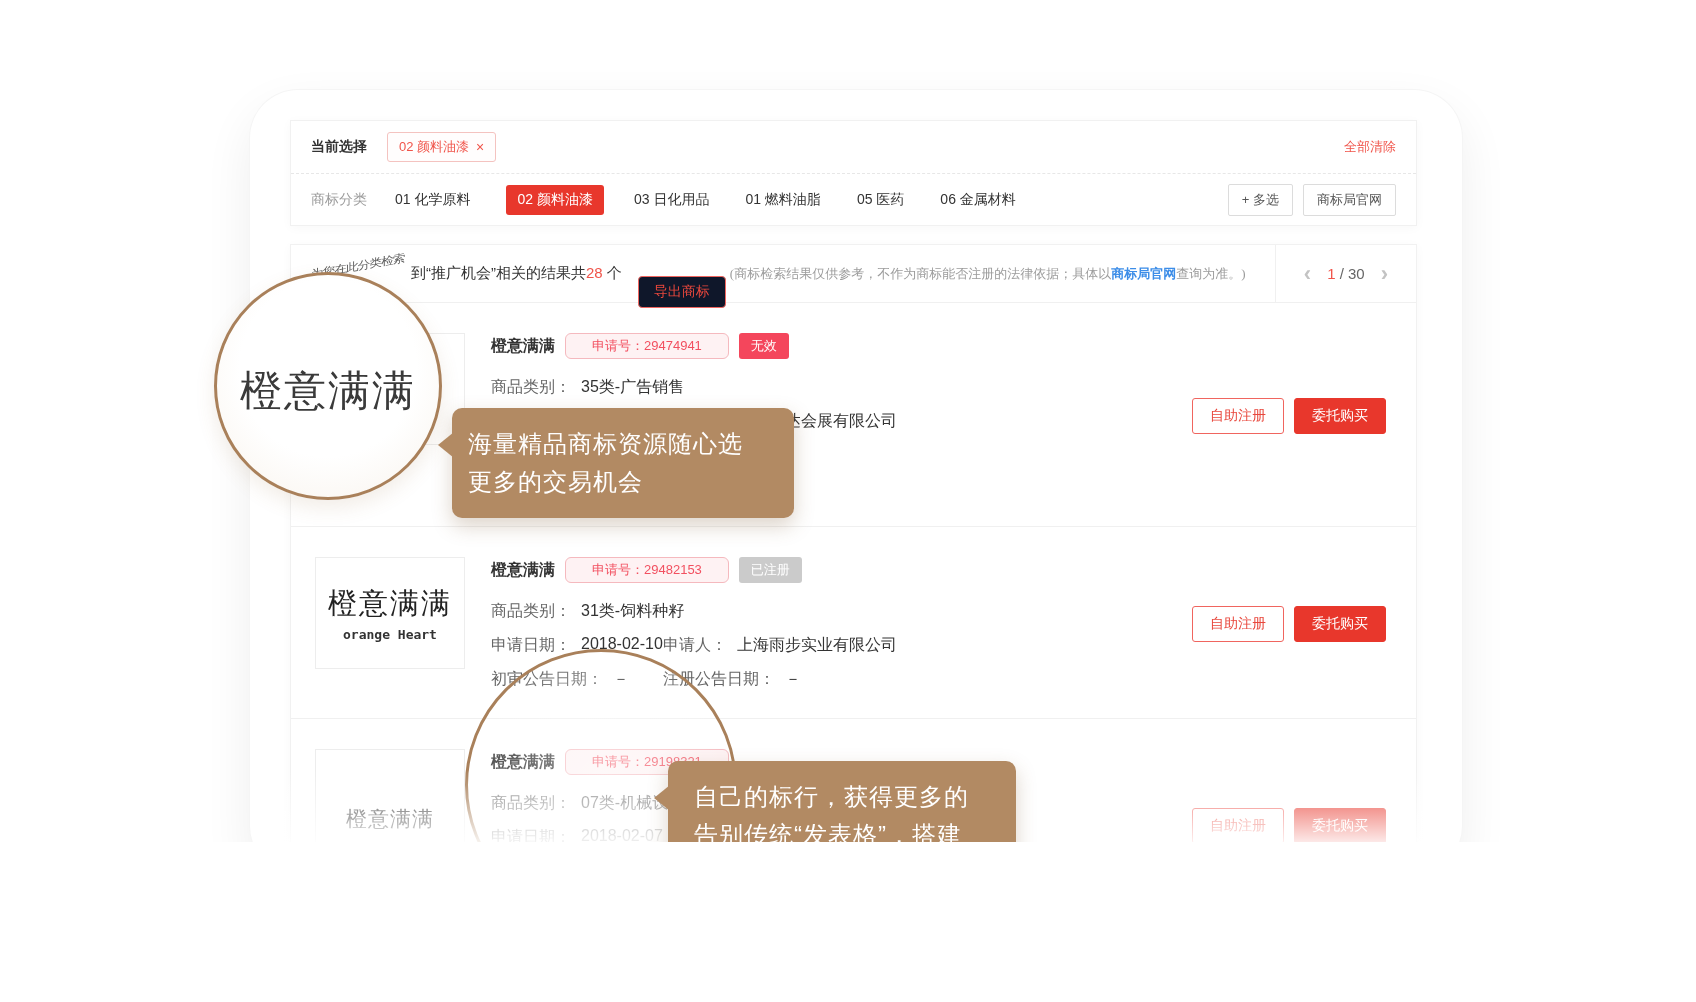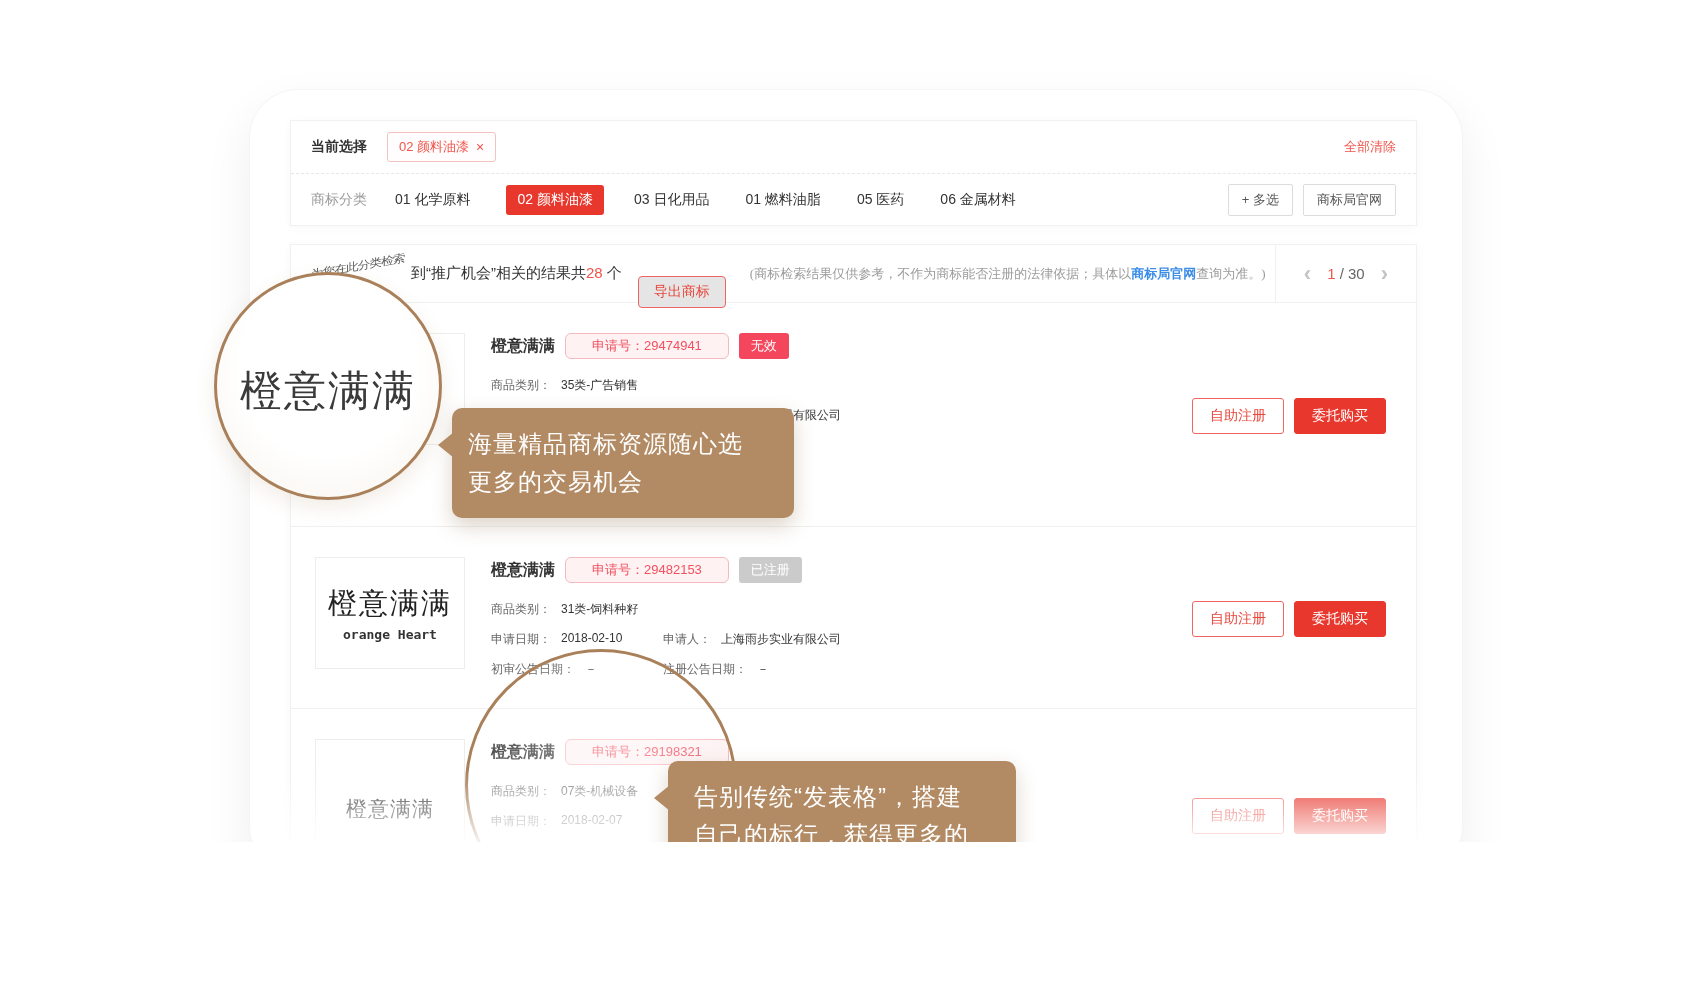--- a/index.html
+++ b/index.html
@@ -32,22 +32,22 @@
   .ghost-btn { border:1px solid #dcdcdc; color:#555; font-size:13px; padding:6px 13px; border-radius:2px; background:#fff; cursor:pointer; white-space:nowrap; }
 
   
   .results-card { margin-top:18px; }
   .results-header { display:flex; align-items:center; height:58px; padding-left:20px; border-bottom:1px solid #f0f0f0; }
   .summary { font-size:15px; color:#333; white-space:nowrap; }
   .warped { display:inline-block; transform:rotate(-10deg) skewX(-10deg) scale(0.95,0.8); transform-origin:left 70%;
             color:#4a4a4a; letter-spacing:-1px; font-size:13.5px; opacity:0.9; }
   .summary .count { color:#f0544a; }
   .export-btn { margin-left:16px; border:1px solid #f0655f; color:#e8473c; font-size:14px; padding:6px 15px;
-                border-radius:4px; background:#e5e5e5; cursor:pointer; white-space:nowrap;margin-top:36px; }
-  .disclaimer { margin-left:24px; font-size:13px; color:#9c9c9c; white-space:nowrap;font-family:Liberation Serif, serif; }
+                border-radius:4px; background:#0f172a; cursor:pointer; white-space:nowrap;margin-top:36px; }
+  .disclaimer { margin-left:4px; font-size:13px; color:#9c9c9c; white-space:nowrap;font-family:Liberation Serif, serif; }
   .disclaimer .lnk { color:#3c8de8; font-weight:bold; cursor:pointer; }
   .pager { margin-left:auto; border-left:1px solid #f0f0f0; height:100%; display:flex; align-items:center;
            padding:0 28px; gap:16px; font-size:15px; color:#666; }
   .pager .arrow { color:#c3c3c3; font-size:22px; line-height:1; cursor:pointer; font-weight:bold; }
   .pager .cur { color:#f0544a; }
 
   .result-row { display:flex; align-items:flex-start; padding:30px 30px 28px 24px; border-bottom:1px solid #f0f0f0; }
   .result-row.r1 { min-height:224px; }
   .result-row.r2 { min-height:182px; }
   .result-row.r3 { min-height:212px; border-bottom:none; }
@@ -57,21 +57,21 @@
   .tm-plain { font-size:21px; color:#333; letter-spacing:1px; }
   .tm-serif { font-family:"DejaVu Serif","Liberation Serif",serif; font-size:29px; color:#222; letter-spacing:2px; }
   .tm-sub { font-family:"DejaVu Sans Mono","Liberation Mono",monospace; font-weight:bold; font-size:13px; color:#333; margin-top:3px; }
   .tm-info { margin-left:26px; flex:1; min-width:0; }
   .name-row { display:flex; align-items:center; gap:10px; }
   .tm-name { font-size:16px; font-weight:bold; color:#333; }
   .appno-tag { color:#f25060; background:#fef2f3; border:1px solid #f5b9be; font-size:13px; padding:3px 26px; border-radius:6px; white-space:nowrap; }
   .status-tag { color:#fff; font-size:13px; padding:4px 12px; border-radius:3px; white-space:nowrap; }
   .status-tag.invalid { background:#f4465c; }
   .status-tag.registered { background:#cbcbcb; }
-  .fields { margin-top:18px; font-size:12px; }
+  .fields { margin-top:18px; font-size:16px; }
   .field-line { margin-top:13px; display:flex; }
   .fcol { display:flex; }
   .fcol.c1 { width:172px; flex:none; }
   .flabel { color:#666; margin-right:10px; white-space:nowrap; }
   .fvalue { color:#333; white-space:nowrap; }
   .actions { margin-left:auto; display:flex; gap:10px; align-self:center; flex:none; }
   .btn { font-size:14px; padding:8px 17px; border-radius:3px; cursor:pointer; white-space:nowrap; }
   .btn.outline { border:1px solid #f0655f; color:#e8473c; background:#fff; }
   .btn.fill { border:1px solid #e8372c; color:#fff; background:#e8372c; }
 
@@ -268,18 +268,18 @@
   <div class="lens lens1">
     <span class="big-mark">橙意满满</span>
   </div>
   <div class="lens lens2"></div>
 
   <div class="tooltip tooltip1">
     <div>海量精品商标资源随心选</div>
     <div>更多的交易机会</div>
   </div>
   <div class="tooltip tooltip2">
+    <div>自己的标行，获得更多的</div>
     <div>告别传统“发表格”，搭建</div>
-    <div>自己的标行，获得更多的</div>
     <div>推广机会</div>
   </div>
 
 </div>
 
 </body></html>

